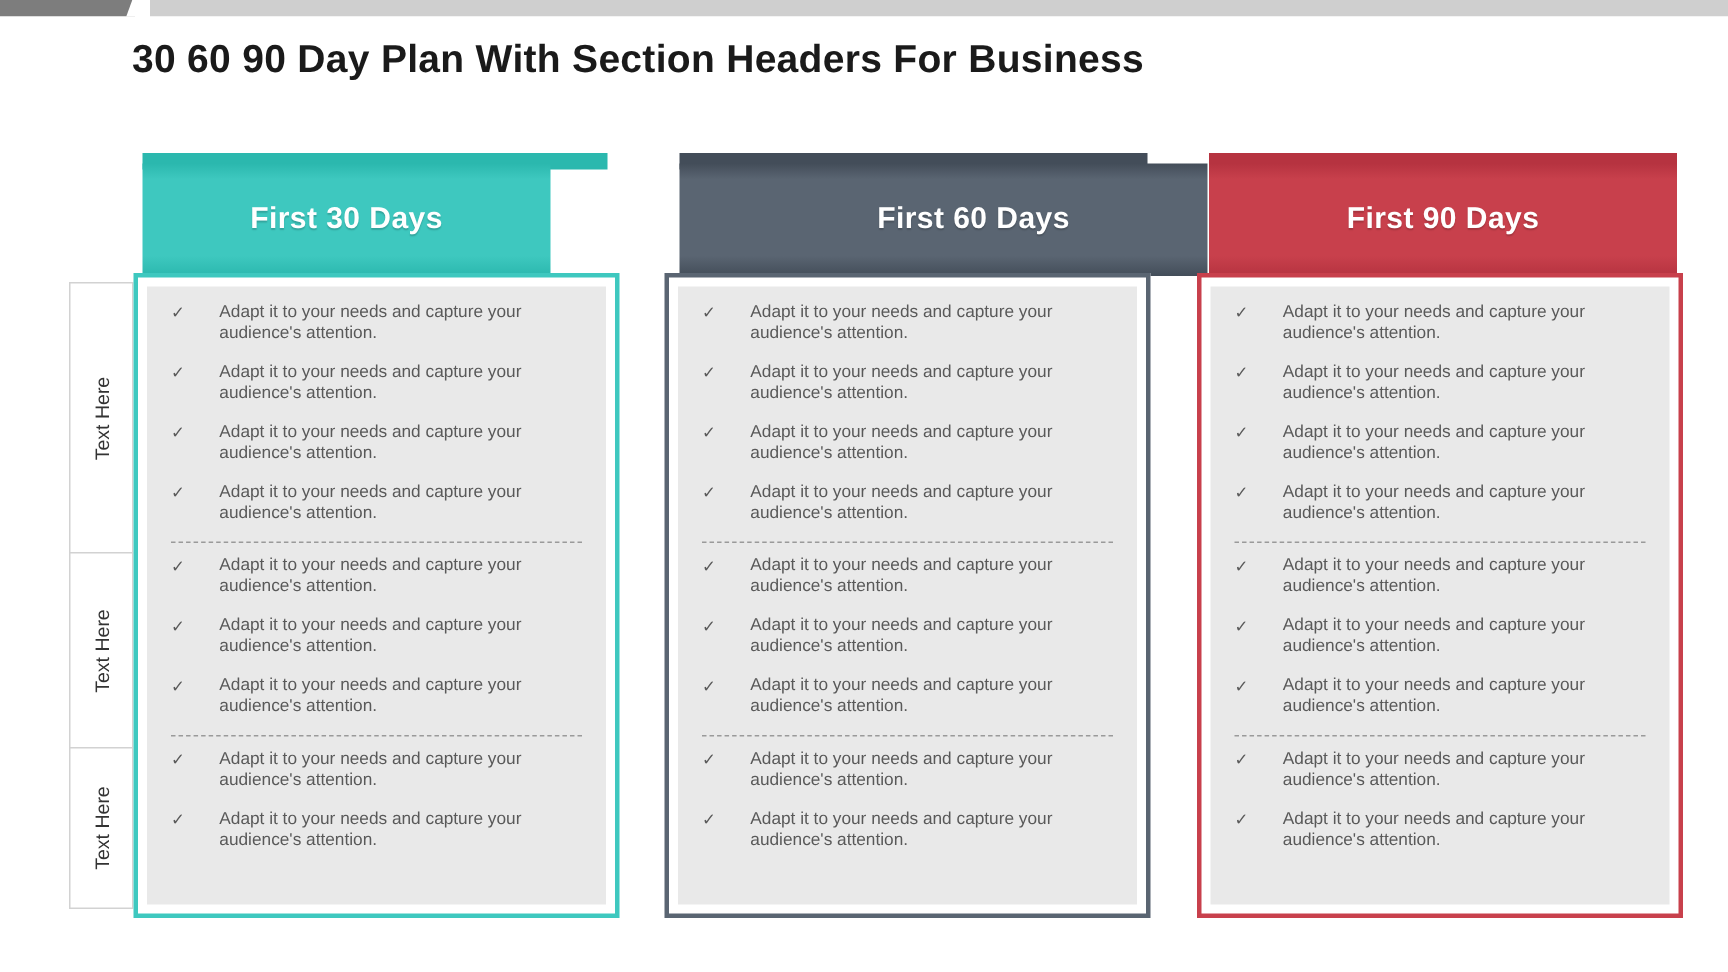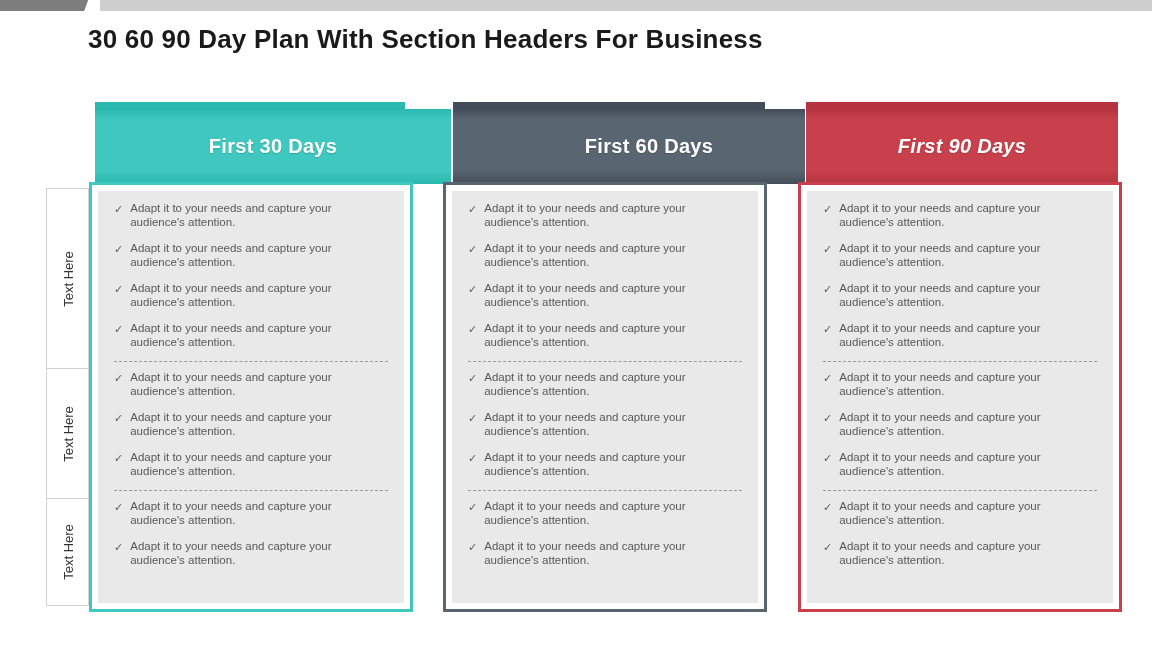--- a/index.html
+++ b/index.html
@@ -169,32 +169,33 @@
     font-size: 11px;
     line-height: 14px;
     margin-right: 7px;
     padding-top: 1px;
   }
   .bullet-text {
     flex: 1 1 auto;
     font-size: 11.5px;
     line-height: 14px;
     color: #595959;
-  }
-
-  
-  .card.c1 .card-head { left: 0; width: 356px; }
+    margin-left: 16px;
+  }
+
+  
+  .card.c1 .card-head { left: 0; width: 272px; }
   .card.c1 .card-head-back { left: 0; width: 310px; }
   .card.c1 .card-body { top: 80px; left: -6px; width: 324px; height: 430px; }
 
   .card.c2 .card-head { left: 6px; width: 312px; padding-left: 40px; }
   .card.c2 .card-head-back { left: 6px; width: 312px; }
   .card.c2 .card-body { top: 80px; left: -4px; width: 324px; height: 430px; }
 
-  .card.c3 .card-head { left: 6px; width: 312px; font-style: italic; }
+  .card.c3 .card-head { left: 6px; width: 312px; }
   .card.c3 .card-head-back { left: 6px; width: 312px; }
   .card.c3 .card-body { top: 80px; left: -2px; width: 324px; height: 430px; }
 </style>
 </head>
 <body>
 
 <div class="topbar">
   <div class="topbar-dark"></div>
   <div class="topbar-slash s1"></div>
   <div class="topbar-slash s2"></div>

